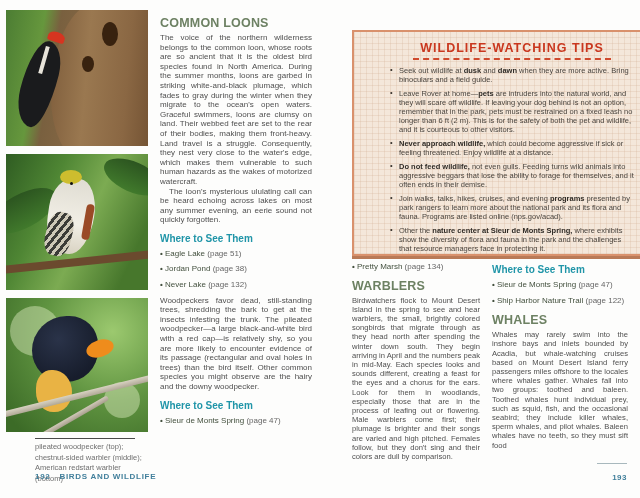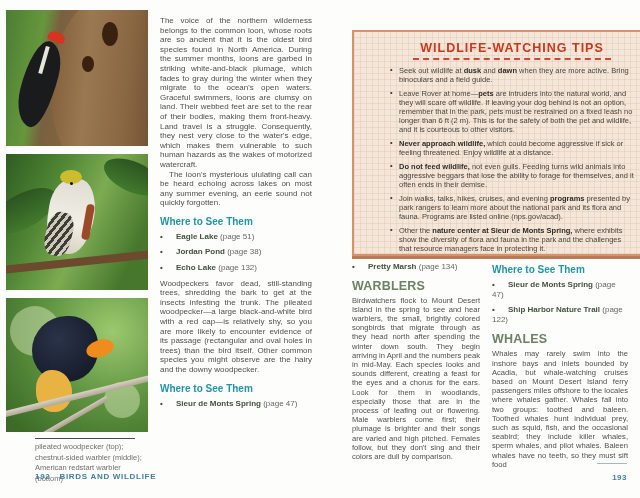--- a/index.html
+++ b/index.html
@@ -62,21 +62,21 @@
   .footerL .pn{margin-right:9px;}
 
   
   .textcol{position:absolute;left:160px;top:16px;width:152px;}
   h2.sec{font-size:12.5px;color:#6d8163;margin:0 0 3px;letter-spacing:0.2px;font-weight:bold;}
   .textcol p, .colA p, .colB p{font-size:8px;line-height:9.6px;text-align:justify;
        color:#4f4f4f;margin:0;}
   p.ind{text-indent:9px;}
   h3.see{font-size:10px;color:#2095a8;margin:8px 0 5px;font-weight:bold;}
   .see-item{font-size:8px;line-height:9.6px;margin-bottom:6px;color:#666;}
-  .see-item .nm{font-weight:bold;color:#44513f;margin-left:11px;}
+  .see-item .nm{font-weight:normal;color:#44513f;}
   .see-item .bul{color:#44513f;font-weight:bold;}
   h2.sec.mt{margin-top:10px;}
 
   
   .tips-box{position:absolute;left:32px;top:30px;width:268px;height:222px;
     background-color:#f4e7da;
     background-image:repeating-linear-gradient(0deg,rgba(205,165,135,0.22) 0 1px,transparent 1px 6px),
                      repeating-linear-gradient(90deg,rgba(205,165,135,0.22) 0 1px,transparent 1px 6px);
     border:2px solid #d9916c;box-shadow:0 3px 0 #b97a57;padding-left:24px;}
   .tips-title{text-align:center;color:#c9371e;font-size:12.5px;letter-spacing:1px;
@@ -130,29 +130,30 @@
     <div class="br3a"></div>
     <div class="br3b"></div>
   </figure>
   <div class="cap-rule"></div>
   <p class="caption">pileated woodpecker (top); chestnut-sided warbler (middle); American redstart warbler (bottom)</p>
   <div class="footerL">
     <span class="pn">192</span><span>BIRDS AND WILDLIFE</span>
   </div>
 
   <div class="textcol">
+    <h2 class="sec">COMMON LOONS</h2>
     <div id="loons-paras">
         <p>The voice of the northern wilderness belongs to the common loon, whose roots are so ancient that it is the oldest bird species found in North America. During the summer months, loons are garbed in striking white-and-black plumage, which fades to gray during the winter when they migrate to the ocean's open waters. Graceful swimmers, loons are clumsy on land. Their webbed feet are set to the rear of their bodies, making them front-heavy. Land travel is a struggle. Consequently, they nest very close to the water's edge, which makes them vulnerable to such human hazards as the wakes of motorized watercraft.</p>
         <p class="ind">The loon's mysterious ululating call can be heard echoing across lakes on most any summer evening, an eerie sound not quickly forgotten.</p>
       </div>
     <h3 class="see">Where to See Them</h3>
     <div id="loons-see">
         <div class="see-item"><span class="bul">• </span><span class="nm">Eagle Lake</span><span class="ref"> (page 51)</span></div>
         <div class="see-item"><span class="bul">• </span><span class="nm">Jordan Pond</span><span class="ref"> (page 38)</span></div>
-        <div class="see-item"><span class="bul">• </span><span class="nm">Echo Lake</span><span class="ref"> (page 132)</span></div>
+        <div class="see-item"><span class="bul">• </span><span class="nm">Never Lake</span><span class="ref"> (page 132)</span></div>
       </div>
     <div id="wood-paras">
         <p>Woodpeckers favor dead, still-standing trees, shredding the bark to get at the insects infesting the trunk. The pileated woodpecker—a large black-and-white bird with a red cap—is relatively shy, so you are more likely to encounter evidence of its passage (rectangular and oval holes in trees) than the bird itself. Other common species you might observe are the hairy and the downy woodpecker.</p>
       </div>
     <h3 class="see">Where to See Them</h3>
     <div id="wood-see">
         <div class="see-item"><span class="bul">• </span><span class="nm">Sieur de Monts Spring</span><span class="ref"> (page 47)</span></div>
       </div>
   </div>
 </div>

